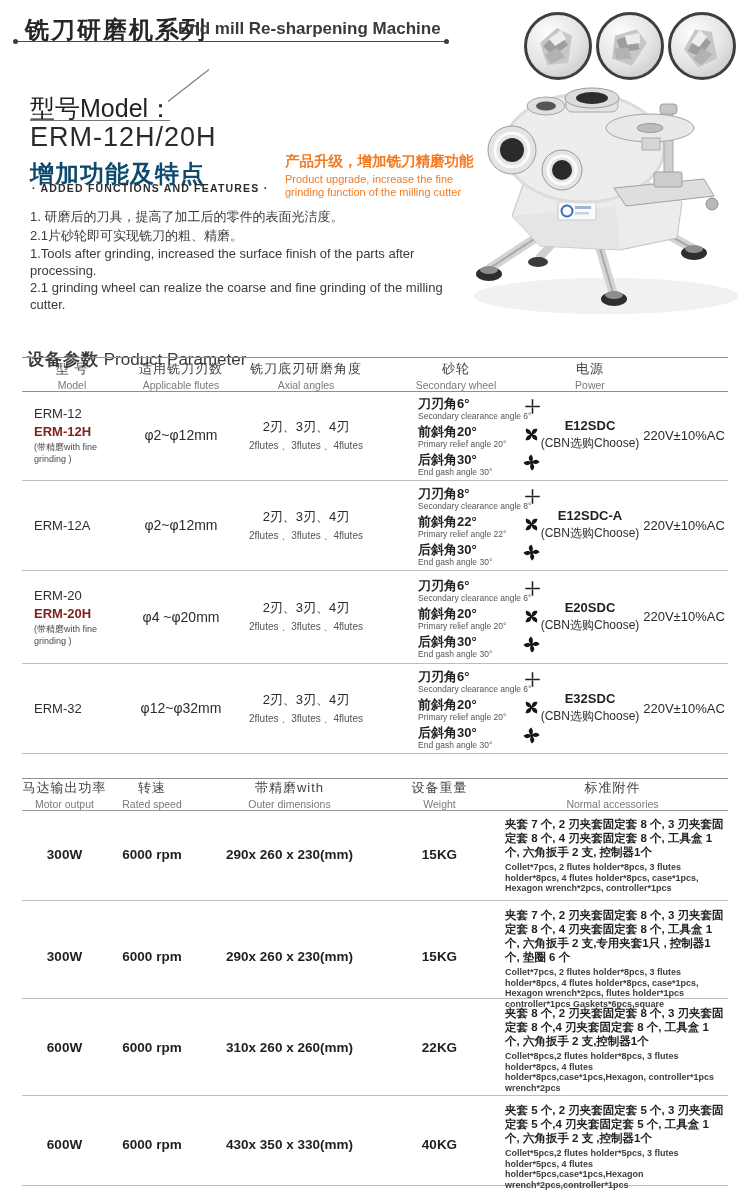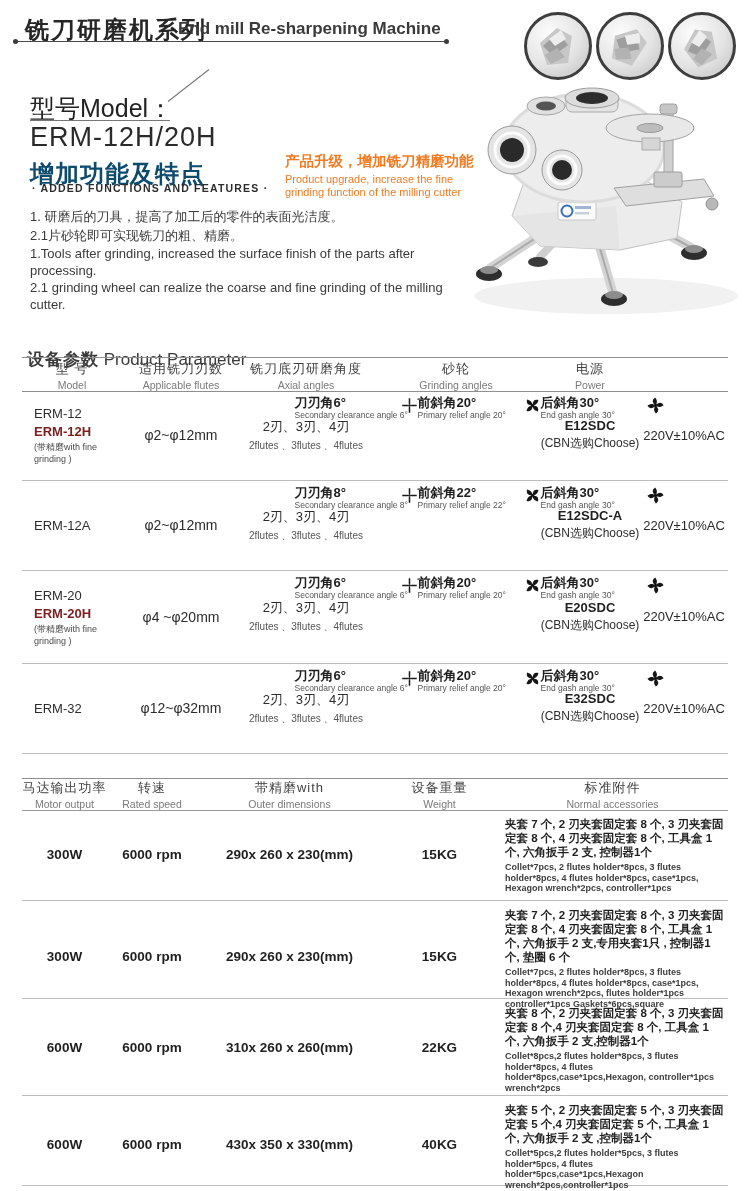--- a/index.html
+++ b/index.html
@@ -64,21 +64,21 @@
   .m-line1{font-size:13px;color:#2e2e2e;}
   .m-line2{font-size:13px;font-weight:bold;color:#7f1d1d;margin-top:3px;}
   .m-note{font-size:9px;color:#4a4a4a;margin-top:2px;}
   .dia{font-size:14px;color:#2c2c2c;}
   .fl-zh{font-size:13px;color:#2c2c2c;}
   .fl-en{font-size:10px;color:#555;margin-top:3px;}
   .wheel{font-size:13px;font-weight:bold;color:#1f1f1f;}
   .wheel-note{font-size:12px;color:#2e2e2e;margin-top:2px;}
   .power{font-size:13px;color:#2a2a2a;}
 
-  .angles{padding:4px 0 0 46px;display:flex;flex-direction:row;justify-content:center;}
+  .angles{padding:4px 0 0 46px;display:flex;flex-direction:column;justify-content:center;}
   .angle-item{display:flex;align-items:flex-start;margin:2px 0;}
   .angle-txt{width:106px;}
   .angle-zh{font-size:13px;font-weight:bold;color:#1e1e1e;line-height:14px;}
   .angle-en{font-size:8.5px;color:#555;line-height:10px;white-space:nowrap;}
   .fi{width:17px;height:17px;margin-top:1px;flex:0 0 17px;}
   .rot45{transform:rotate(40deg);}
 
   .val{font-size:13.5px;font-weight:bold;color:#1f1f1f;}
   .acc{padding:8px 4px 4px 8px;display:flex;flex-direction:column;justify-content:flex-start;}
   .acc-zh{font-size:11.5px;font-weight:bold;line-height:14px;color:#1f1f1f;}
@@ -228,21 +228,21 @@
     <div class="hcell">
         <span class="zh">适用铣刀刃数</span>
         <span class="en">Applicable flutes</span>
       </div>
     <div class="hcell">
         <span class="zh">铣刀底刃研磨角度</span>
         <span class="en">Axial angles</span>
       </div>
     <div class="hcell">
         <span class="zh">砂轮</span>
-        <span class="en">Grinding angles</span>
+        <span class="en">Secondary wheel</span>
       </div>
     <div class="hcell">
         <span class="zh">电源</span>
         <span class="en">Power</span>
       </div>
   </div>
 
   <div class="abs tbl t1-row" style="top:390px;height:90px">
     <div class="vcell" style="align-items:flex-start;padding-left:12px;text-align:left">
       <div class="m-line1">ERM-12</div>

